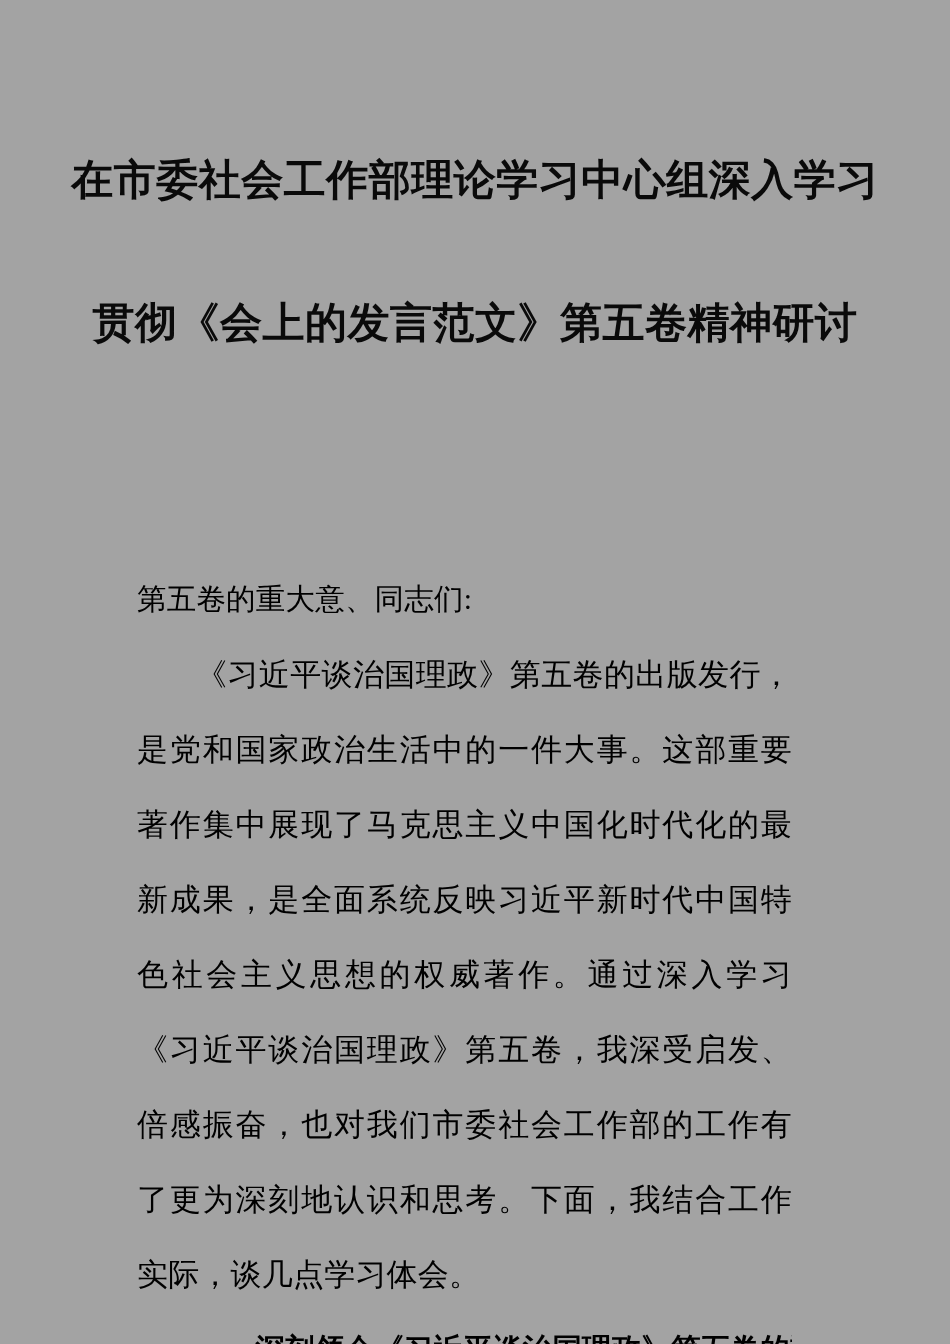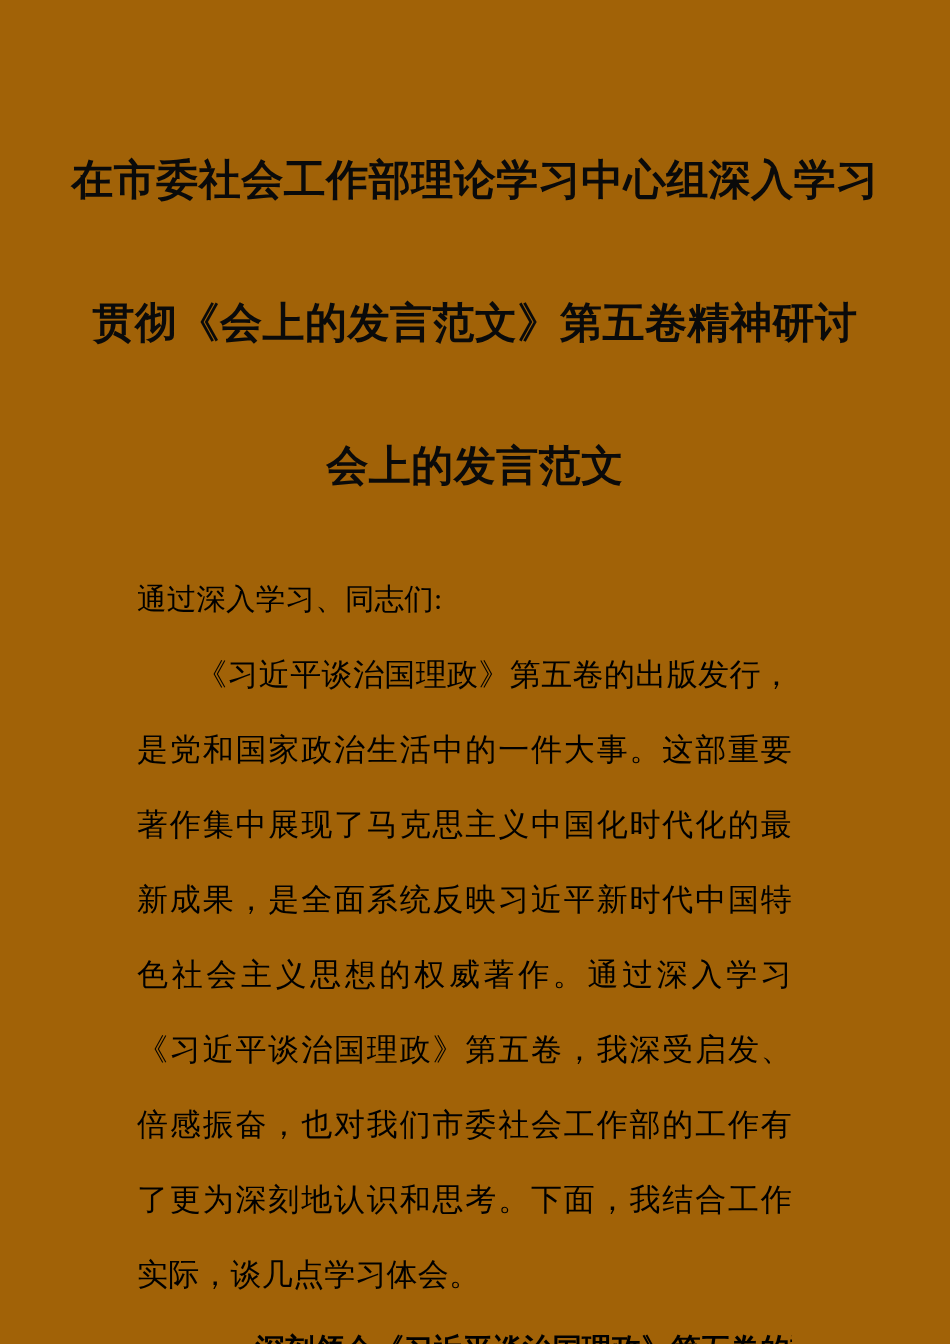--- a/index.html
+++ b/index.html
@@ -13,21 +13,21 @@
   body {
     font-family: "Liberation Serif", "DejaVu Serif", serif;
     color: #000000;
     -webkit-font-smoothing: antialiased;
   }
 
   #page {
     position: relative;
     width: 950px;
     height: 1344px;
-    background: #a16207;
+    background: #a3a3a3;
     overflow: hidden;
   }
 
   
   .doc-title {
     position: absolute;
     left: 0;
     top: 0;
     width: 950px;
     padding-top: 108px;
@@ -81,26 +81,25 @@
   }
 </style>
 </head>
 <body>
 
 <div id="page">
 
   <div class="doc-title">
     <div class="title-line">在市委社会工作部理论学习中心组深入学习</div>
     <div class="title-line">贯彻《会上的发言范文》第五卷精神研讨</div>
-    <div class="title-line">会上的发言范文</div>
   </div>
 
   <div class="doc-body">
 
-    <div class="salutation">通过深入学习、同志们:</div>
+    <div class="salutation">第五卷的重大意、同志们:</div>
 
     <div class="body-para">《习近平谈治国理政》第五卷的出版发行，是党和国家政治生活中的一件大事。这部重要著作集中展现了马克思主义中国化时代化的最新成果，是全面系统反映习近平新时代中国特色社会主义思想的权威著作。通过深入学习《习近平谈治国理政》第五卷，我深受启发、倍感振奋，也对我们市委社会工作部的工作有了更为深刻地认识和思考。下面，我结合工作实际，谈几点学习体会。</div>
 
     <div class="section-heading">一、深刻领会《习近平谈治国理政》第五卷的重大意</div>
 
   </div>
 
 </div>
 
 </body></html>

